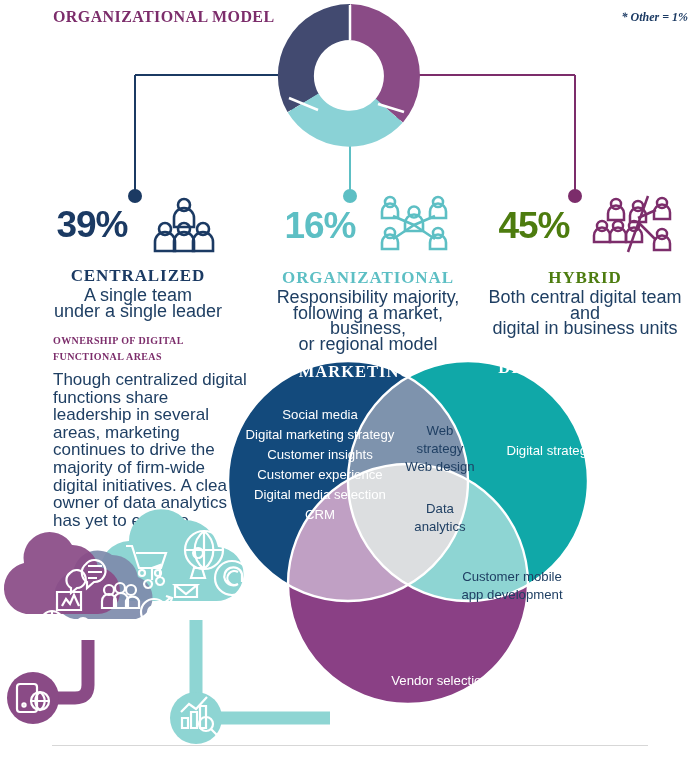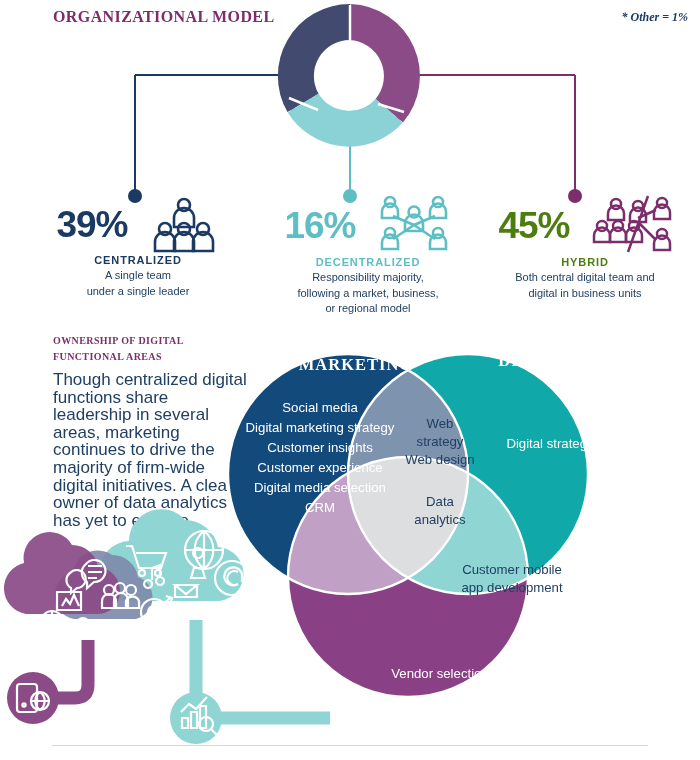--- a/index.html
+++ b/index.html
@@ -36,35 +36,35 @@
   #donut-wrap{position:absolute;left:0;top:0;width:700px;height:330px;}
 
   
   .stat{position:absolute;text-align:center;}
   .stat-row{display:flex;align-items:center;justify-content:center;gap:20px;}
   .pct{
     font-family:"Liberation Sans", sans-serif;
     font-weight:bold;font-size:37px;line-height:37px;letter-spacing:-1px;
   }
   .stat-label{
-    font-family:Liberation Sans, sans-serif;
-    font-weight:bold;font-size:11px;letter-spacing:.9px;margin-top:2px;
+    font-family:Liberation Serif, serif;
+    font-weight:bold;font-size:17px;letter-spacing:.9px;margin-top:14px;
   }
   .stat-desc{
-    font-size:11px;line-height:15.5px;color:#1f3f63;margin-top:2px;
+    font-size:18px;line-height:15.5px;color:#1f3f63;margin-top:2px;
   }
   #stat-central{left:38px;top:196px;width:200px;}
   #stat-decent{left:262px;top:196px;width:212px;}
   #stat-hybrid{left:480px;top:196px;width:210px;}
   .c-navy{color:#1b3a63;}
   .c-teal{color:#5dbfc4;}
   .c-plum{color:#4d7c0f;}
 
   
-  #venn-wrap{position:absolute;left:0;top:334px;width:554px;height:420px;}
+  #venn-wrap{position:absolute;left:0;top:341px;width:554px;height:420px;}
 
   
   #cloud-wrap{position:absolute;left:0;top:500px;width:320px;height:260px;}
 
   
   #bottom-rule{
     position:absolute;left:52px;top:745px;width:596px;height:1px;background:#d7d7d7;
   }
   svg{display:block;overflow:visible;}
 </style>
@@ -151,21 +151,21 @@
             <path d="M54,22 v-6.5 a8,8 0 0 1 16,0 v6.5 z"></path>
           <circle cx="38" cy="16" r="5.5"></circle>
             <path d="M29,35 v-7.5 a9,9 0 0 1 18,0 v7.5 z"></path>
           <circle cx="14" cy="37" r="5"></circle>
             <path d="M6,53 v-6.5 a8,8 0 0 1 16,0 v6.5 z"></path>
           <circle cx="62" cy="37" r="5"></circle>
             <path d="M54,53 v-6.5 a8,8 0 0 1 16,0 v6.5 z"></path>
         </g>
       </svg>
     </div>
-    <div class="stat-label c-teal">DECENTRALIZED</div>
+    <div class="stat-label c-teal">ORGANIZATIONAL</div>
     <div class="stat-desc">
       <div>Responsibility majority,</div>
       <div>following a market, business,</div>
       <div>or regional model</div>
     </div>
   </div>
 
   <div class="stat" id="stat-hybrid">
     <div class="stat-row">
       <div class="pct c-plum">45%</div>

